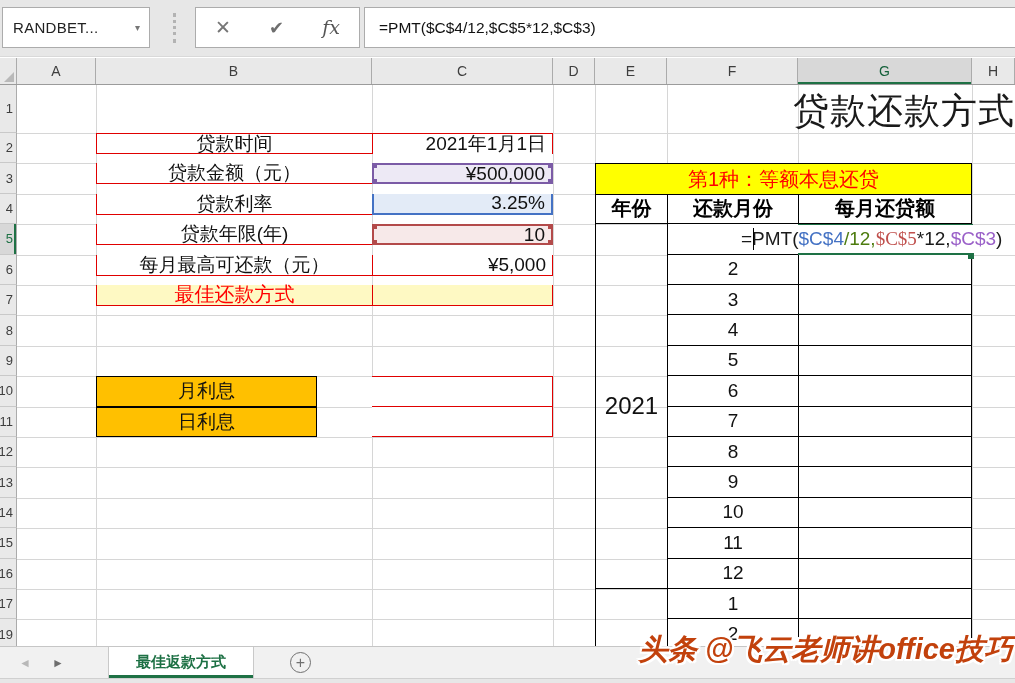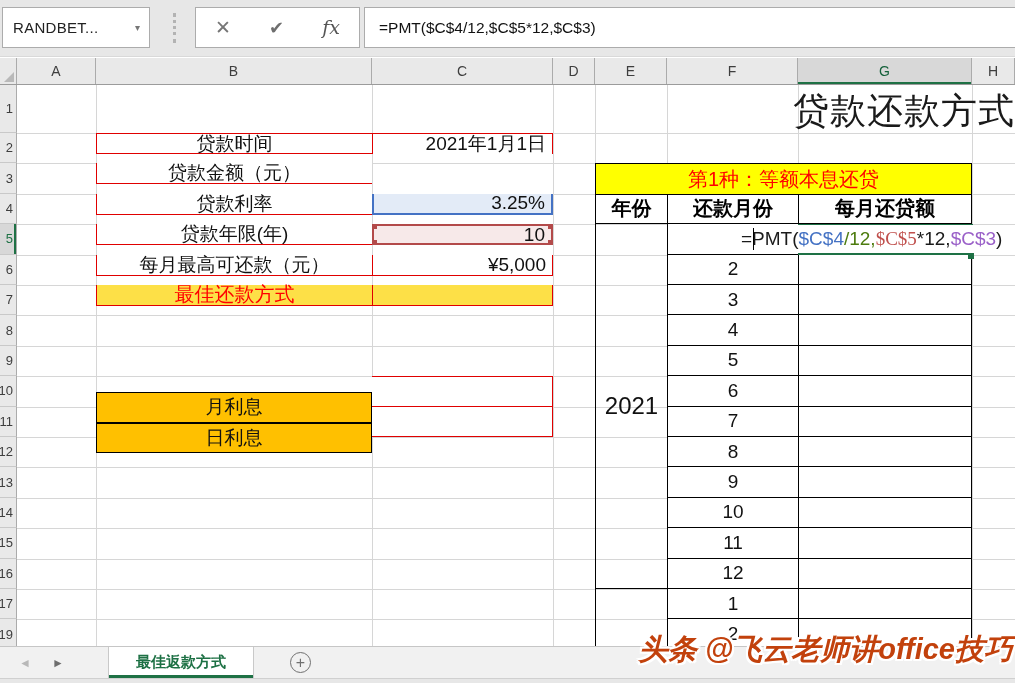--- a/index.html
+++ b/index.html
@@ -42,26 +42,26 @@
   .lc.nob { border-bottom:none; }
   .lc.refP { border:2px solid #7b5ba6; background:#ede9f5; color:#111; }
   .lc.refB { border:2px solid #4472c4; background:#e3ebf7; }
   .lc.refR { border:2px solid #b34a4a; background:#f7e9e9; }
   .lc.refB.mid { border-top:none; }
   .lc.notop { border-top:none; }
   .hd { position:absolute; width:5px; height:5px; background:currentColor; }
   .refP .hd { color:#7b5ba6; } .refR .hd { color:#b34a4a; }
   .hd.tl { left:-2px; top:-2px; } .hd.tr { right:-2px; top:-2px; }
   .hd.bl { left:-2px; bottom:-2px; } .hd.br { right:-2px; bottom:-2px; }
-  .lrow.best .lb, .lrow.best .lc { background:#fde047; }
+  .lrow.best .lb, .lrow.best .lc { background:#fef9c3; }
   .lrow.best .lb { color:#ff0000; font-size:20px; }
   
   .itable { position:absolute; left:96px; top:291.2px; width:457px; z-index:2; }
   .irow { position:relative; width:457px; height:30.4px; }
-  .ib { position:absolute; left:0; top:16px; width:276px; height:30.4px; background:#ffc000; border:1px solid #000; display:flex; align-items:center; justify-content:center; font-size:19px; color:#111; }
+  .ib { position:absolute; left:0; top:0; width:221px; height:30.4px; background:#ffc000; border:1px solid #000; display:flex; align-items:center; justify-content:center; font-size:19px; color:#111; }
   .ic { position:absolute; left:276px; top:0; width:181px; height:30.4px; border-right:1px solid #e00000; border-bottom:1px solid #e00000; background:#fff; }
   .irow.top .ic { border-top:1px solid #e00000; }
   
   .ptable { position:absolute; left:595px; top:78.4px; width:320px; height:483px; z-index:2; }
   .pbanner { position:absolute; left:0; top:0; width:377px; height:30.4px; background:#ffff00; border:1px solid #000; border-bottom:none; display:flex; align-items:center; justify-content:center; color:#ff0000; font-size:20px; }
   .ph { position:absolute; top:30.4px; height:30.4px; border-left:1px solid #000; border-top:1px solid #000; border-bottom:1px solid #000; display:flex; align-items:center; justify-content:center; font-weight:bold; font-size:20px; color:#000; background:#fff; }
   .ph.e { left:0; width:72px; } .ph.f { left:72px; width:131px; } .ph.g { left:203px; width:174px; border-right:1px solid #000; }
   .pyear { position:absolute; left:0; top:60.8px; width:72px; height:364.8px; border-left:1px solid #000; border-bottom:1px solid #000; display:flex; align-items:center; justify-content:center; font-size:24px; color:#111; z-index:2; }
   .pyear2 { position:absolute; left:0; top:425.6px; width:72px; height:120px; border-left:1px solid #000; }
   .prow { position:absolute; left:72px; width:305px; height:30.4px; }
@@ -175,20 +175,27 @@
 
     <div class="title">贷款还款方式选</div>
 
     <div class="ltable">
       <div class="lrow top">
         <div class="lb">贷款时间</div>
         <div class="lc nob">2021年1月1日</div>
       </div>
       <div class="lrow">
         <div class="lb">贷款金额（元）</div>
+        <div class="lc refP">
+          <span>¥500,000</span>
+          <i class="hd tl"></i>
+            <i class="hd tr"></i>
+            <i class="hd bl"></i>
+            <i class="hd br"></i>
+        </div>
       </div>
       <div class="lrow">
         <div class="lb">贷款利率</div>
         <div class="lc refB mid">
           <span>3.25%</span>
         </div>
       </div>
       <div class="lrow">
         <div class="lb">贷款年限(年)</div>
         <div class="lc refR">

